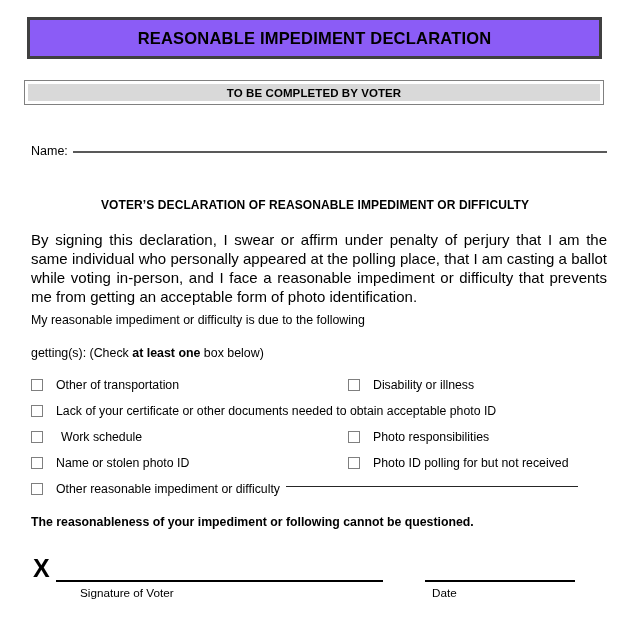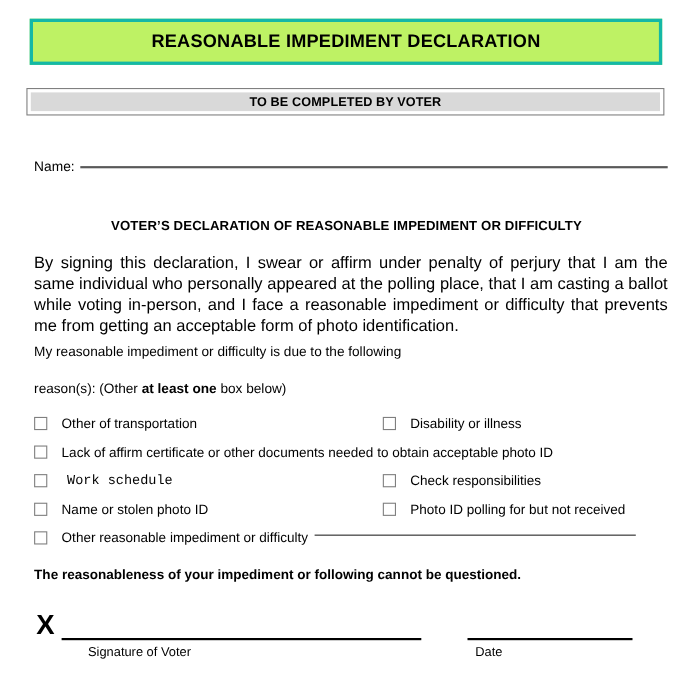--- a/index.html
+++ b/index.html
@@ -22,26 +22,26 @@
     background: #ffffff;
   }
 
   
   .title-box {
     position: absolute;
     left: 27px;
     top: 17px;
     width: 575px;
     height: 42px;
-    border: 3px solid #14b8a6;
+    border: 3px solid #404040;
     box-sizing: border-box;
     display: flex;
     align-items: center;
     justify-content: center;
-    background: #bef264;
+    background: #8b5cf6;
   }
   .title-text {
     font-size: 16.5px;
     font-weight: bold;
     letter-spacing: 0.2px;
   }
 
   
   .subheader-outer {
     position: absolute;
@@ -153,21 +153,21 @@
     border: 1.3px solid #7f7f7f;
     box-sizing: border-box;
     background: #ffffff;
     flex: 0 0 auto;
   }
   .cb-label {
     font-size: 12.3px;
     margin-left: 13px;
     white-space: nowrap;
   }
-  .cb-label.extra-indent { margin-left: 18px; font-family: Liberation Mono, monospace; }
+  .cb-label.extra-indent { margin-left: 18px; }
   .cb-fill-rule {
     display: inline-block;
     width: 292px;
     border-bottom: 1.6px solid #262626;
     margin-left: 6px;
     position: relative;
     top: -3px;
   }
 
   
@@ -233,50 +233,50 @@
   <div class="name-row">
     <span class="name-label">Name:</span>
     <span class="name-rule"></span>
   </div>
 
   <div class="section-heading">VOTER’S DECLARATION OF REASONABLE IMPEDIMENT OR DIFFICULTY</div>
 
   <div class="declaration">By signing this declaration, I swear or affirm under penalty of perjury that I am the same individual who personally appeared at the polling place, that I am casting a ballot while voting in-person, and I face a reasonable impediment or difficulty that prevents me from getting an acceptable form of photo identification.</div>
 
   <div class="reason-line-1">My reasonable impediment or difficulty is due to the following</div>
-  <div class="reason-line-2"><span>reason(s): (Other </span><b>at least one</b><span> box below)</span></div>
+  <div class="reason-line-2"><span>getting(s): (Check </span><b>at least one</b><span> box below)</span></div>
 
   <div class="checkbox-area">
 
     <div class="cb-row">
       <div class="cb-item left">
         <span class="cb-box"></span>
         <span class="cb-label">Other of transportation</span>
       </div>
       <div class="cb-item right">
         <span class="cb-box"></span>
         <span class="cb-label">Disability or illness</span>
       </div>
     </div>
 
     <div class="cb-row">
       <div class="cb-item left">
         <span class="cb-box"></span>
-        <span class="cb-label">Lack of affirm certificate or other documents needed to obtain acceptable photo ID</span>
+        <span class="cb-label">Lack of your certificate or other documents needed to obtain acceptable photo ID</span>
       </div>
     </div>
 
     <div class="cb-row">
       <div class="cb-item left">
         <span class="cb-box"></span>
         <span class="cb-label extra-indent">Work schedule</span>
       </div>
       <div class="cb-item right">
         <span class="cb-box"></span>
-        <span class="cb-label">Check responsibilities</span>
+        <span class="cb-label">Photo responsibilities</span>
       </div>
     </div>
 
     <div class="cb-row">
       <div class="cb-item left">
         <span class="cb-box"></span>
         <span class="cb-label">Name or stolen photo ID</span>
       </div>
       <div class="cb-item right">
         <span class="cb-box"></span>

